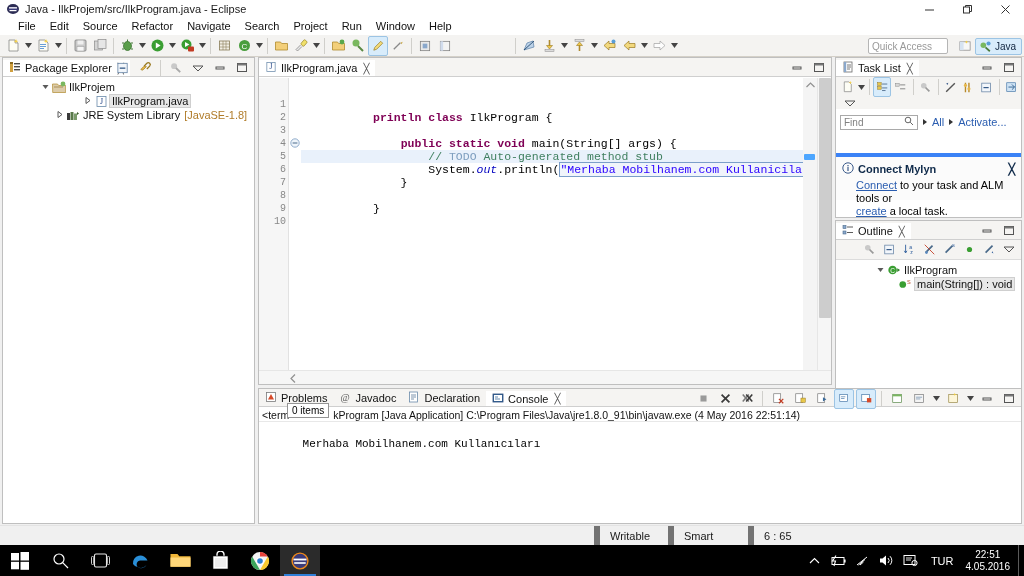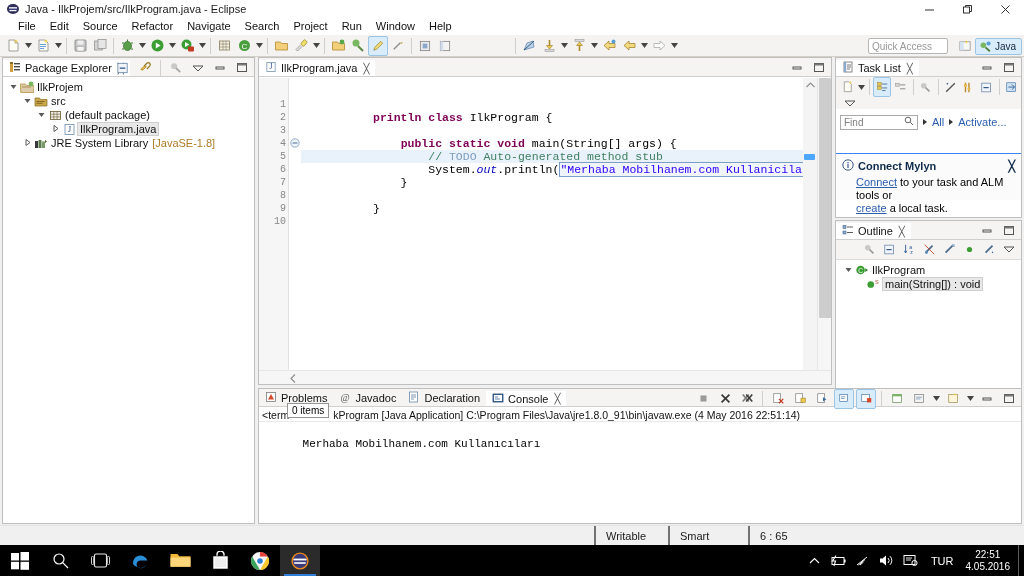--- a/index.html
+++ b/index.html
@@ -62,21 +62,21 @@
   .ptab .closeX { font-size: 10px; color: #555; margin-left: 2px; }
   .ptab-ctrl { position: absolute; right: 2px; top: 0; height: 19px; display: flex; align-items: center; gap: 2px; }
 
   .panel-toolrow {
     height: 20px; background: #f5f4f2; display: flex; align-items: center;
     border-bottom: 1px solid #dcdcdc; padding-left: 3px;
   }
 
   
   .tree { padding: 3px 0 0 0; font-size: 11px; color: #111; }
-  .trow { display: flex; align-items: center; height: 14px; padding-left: 4px; white-space: nowrap; }
+  .trow { display: flex; align-items: center; height: 14px; padding-left: 4px; white-space: nowrap; margin-left: 32px; }
   .twist { width: 12px; text-align: center; color: #4a4a4a; font-size: 9px; }
   .ticon { width: 16px; display: flex; align-items: center; justify-content: center; }
   .tlabel { margin-left: 2px; }
   .tlabel.sel { background: #e8e8e8; border: 1px solid #cfcfcf; padding: 0 2px; margin-left:0px;}
   .tdim { color: #b07b28; }
 
   
   .editor-body { position: absolute; left: 0; right: 0; top: 20px; bottom: 0; background: #fff; overflow: hidden; }
   .gutter {
     position: absolute; left: 0; top: 0; bottom: 14px; width: 30px;
@@ -108,21 +108,21 @@
 
   .overview-ruler { position:absolute; right:14px; top:0; bottom:14px; width: 14px; background:#f4f4f4; }
 
   
   .findbox {
     width: 78px; height: 15px; border: 1px solid #a9a9a9; background:#fff;
     font-size:10px; color:#808080; padding: 0 3px; line-height: 13px; display:flex; align-items:center;
     justify-content: space-between;
   }
   .link { color: #2a5db0; text-decoration: underline; cursor: pointer; }
-  .mylyn-box { background: #fbfbfb; border-top: 1px solid #3b82f6; padding: 5px 6px; position: relative; }
+  .mylyn-box { background: #fbfbfb; border-top: 4px solid #3b82f6; padding: 5px 6px; position: relative; }
   .mylyn-title { font-size: 11px; font-weight: bold; color: #0f2a4a; display:flex; align-items:center; gap:4px;}
 
   
   .console-text {
     font-family: "Liberation Mono", monospace; font-size: 11px; color: #000;
     padding: 4px 0 0 4px; white-space: pre;
   }
   .console-head {
     font-size: 10.5px; color: #111; padding: 2px 0 0 3px; white-space: nowrap;
     border-bottom: 1px solid #e8e8e8; height: 15px;
@@ -131,21 +131,21 @@
     position: absolute; background: #ffffff; border: 1px solid #949494;
     font-size: 10px; padding: 1px 4px; color: #000; z-index: 50;
   }
 
   
   .statusbar {
     position: absolute; left:0; right:0; bottom: 31px; height: 20px;
     background: #f0f0f0; display:flex; align-items:center; font-size: 11px; color:#1a1a1a;
     border-top: 1px solid #e3e3e3;
   }
-  .sb-cell { padding: 0 10px; height: 20px; line-height:20px; border-left: 2px solid #737373; }
+  .sb-cell { padding: 0 10px; height: 20px; line-height:20px; border-left: 6px solid #737373; }
 
   
   .taskbar {
     position:absolute; left:0; right:0; bottom:0; height:31px; background:#000000;
     display:flex; align-items:center;
   }
   .tb-item { width: 40px; height:31px; display:flex; align-items:center; justify-content:center; position:relative;}
   .tb-item.active { background:#2b2b2b; }
   .tb-item.active::after { content:''; position:absolute; bottom:0; left:4px; right:4px; height:2px; background:#2f7fd8;}
   .tray { position:absolute; right:0; top:0; height:31px; display:flex; align-items:center; gap:0px; }
@@ -496,50 +496,21 @@
         <span class="ticon">
           <svg width="14" height="13" viewBox="0 0 14 13">
             <path d="M0.5 3 h5 l1.2 1.5 h7 v7 h-13 z" fill="#dca" stroke="#b08b2e" stroke-width="0.7"></path>
             <path d="M2 6 h9" stroke="#8a6a20" stroke-width="0.6"></path>
             <circle cx="11" cy="3" r="2.4" fill="#7ab85f"></circle>
           </svg>
         </span>
         <span class="tlabel">IlkProjem</span>
       </div>
 
-      <div class="trow" style="padding-left:18px;">
-        <span class="twist">
-          <svg width="9" height="9" viewBox="0 0 9 9">
-              <path d="M1.5 3 L7.5 3 L4.5 7 Z" fill="#5a5a5a"></path>
-            </svg>
-        </span>
-        <span class="ticon">
-          <svg width="14" height="13" viewBox="0 0 14 13">
-            <path d="M1 3 h4.5 l1.2 1.5 h6.3 v6.5 h-12 z" fill="#c8a84a" stroke="#8a6a20" stroke-width="0.7"></path>
-            <path d="M2.5 6.5 h8" stroke="#6a4a10" stroke-width="0.7"></path>
-            <path d="M2.5 8.3 h6" stroke="#6a4a10" stroke-width="0.7"></path>
-          </svg>
-        </span>
-        <span class="tlabel">src</span>
-      </div>
-
-      <div class="trow" style="padding-left:32px;">
-        <span class="twist">
-          <svg width="9" height="9" viewBox="0 0 9 9">
-              <path d="M1.5 3 L7.5 3 L4.5 7 Z" fill="#5a5a5a"></path>
-            </svg>
-        </span>
-        <span class="ticon">
-          <svg width="13" height="13" viewBox="0 0 13 13">
-            <rect x="1.5" y="2.5" width="10" height="8" fill="#f2efe4" stroke="#6a5a30" stroke-width="0.8"></rect>
-            <path d="M1.5 5.2 h10 M1.5 7.9 h10 M4.8 2.5 v8 M8.1 2.5 v8" stroke="#6a5a30" stroke-width="0.6"></path>
-          </svg>
-        </span>
-        <span class="tlabel">(default package)</span>
-      </div>
+
 
       <div class="trow" style="padding-left:46px;">
         <span class="twist">
           <svg width="9" height="9" viewBox="0 0 9 9">
               <path d="M3 1.5 L7 4.5 L3 7.5 Z" fill="none" stroke="#5a5a5a" stroke-width="1"></path>
             </svg>
         </span>
         <span class="ticon">
           <svg width="13" height="13" viewBox="0 0 13 13">
             <rect x="2" y="1.5" width="9" height="10" fill="#fff" stroke="#6a8aaa" stroke-width="0.8"></rect>

